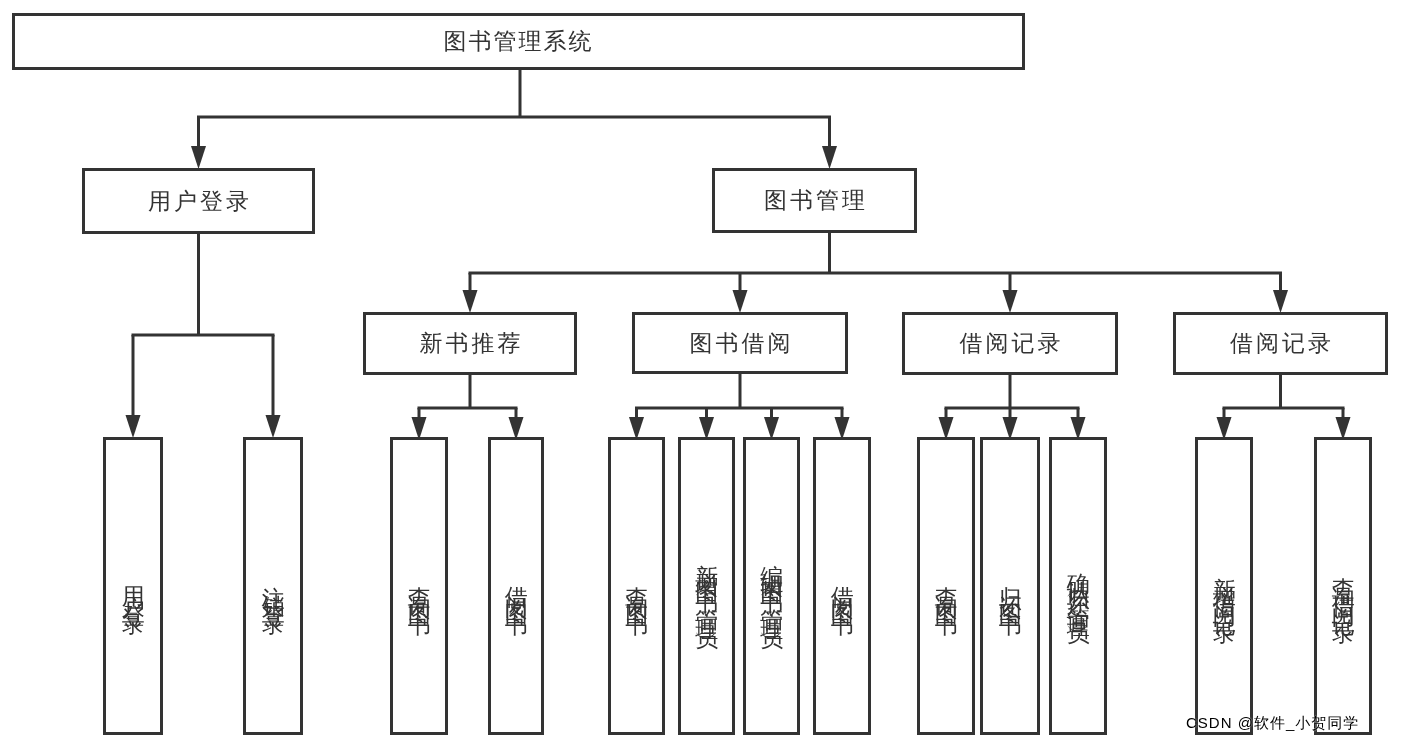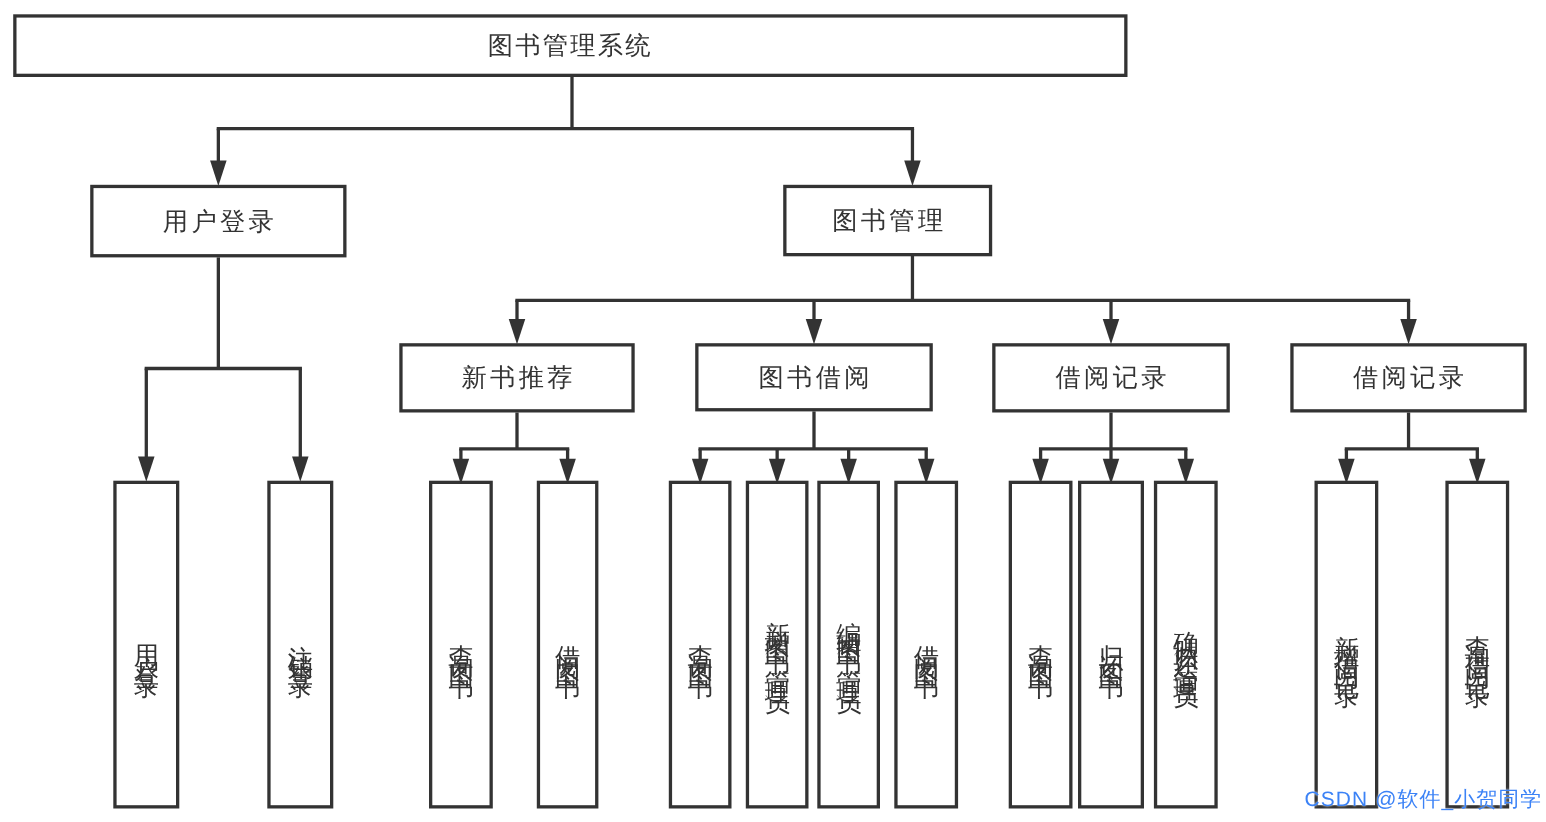--- a/index.html
+++ b/index.html
@@ -45,22 +45,22 @@
     text-orientation: mixed;
     font-size: 23px;
     letter-spacing: 9px;
     line-height: 1.1;
     white-space: nowrap;
   }
   .watermark {
     position: absolute;
     left: 1186px;
     top: 714px;
-    font-size: 19px;
-    color: #3b82f6;
+    font-size: 15px;
+    color: #000000;
     letter-spacing: 1px;
     white-space: nowrap;
     z-index: 3;
     text-shadow: 0 0 2px #ffffff;
   }
 </style>
 </head>
 <body>
 
 <div class="canvas">
@@ -138,21 +138,21 @@
     </g>
   </svg>
 
   <div class="box" style="left:12px; top:13px; width:1013px; height:57px;">
     <span class="root-label">图书管理系统</span>
   </div>
 
   <div class="box" style="left:82px; top:168px; width:233px; height:66px;">
     <span class="hlabel">用户登录</span>
   </div>
-  <div class="box" style="left:712px; top:168px; width:190px; height:65px;">
+  <div class="box" style="left:712px; top:168px; width:205px; height:65px;">
     <span class="hlabel">图书管理</span>
   </div>
 
   <div class="box" style="left:363px; top:312px; width:214px; height:63px;">
     <span class="hlabel">新书推荐</span>
   </div>
   <div class="box" style="left:632px; top:312px; width:216px; height:62px;">
     <span class="hlabel">图书借阅</span>
   </div>
   <div class="box" style="left:902px; top:312px; width:216px; height:63px;">

